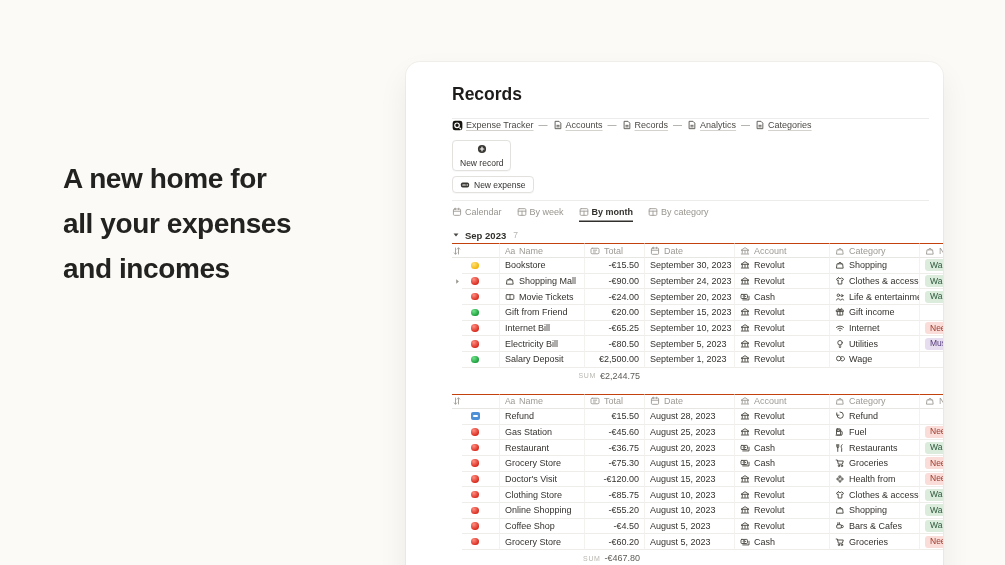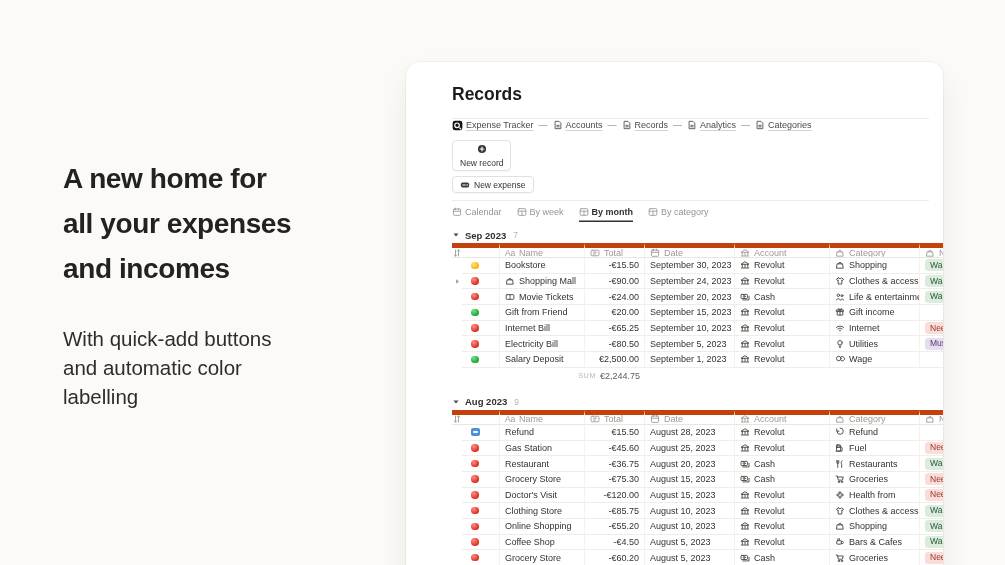--- a/index.html
+++ b/index.html
@@ -37,21 +37,21 @@
   
   .table-wrap{margin-top:5px;}
   .group{margin-top:0;}
   .group + .group{margin-top:11px;}
   .group-header{display:flex;align-items:center;gap:5px;height:16px;font-size:9.5px;font-weight:bold;color:#32302c;cursor:pointer;}
   .group-count{font-weight:normal;color:#b7b5b0;font-size:8.5px;margin-left:2px;}
   .trow{display:flex;width:528px;}
   .cell{height:15.7px;display:flex;align-items:center;gap:4px;font-size:9px;color:#34322e;
         padding:0 5px;box-sizing:border-box;border-bottom:1px solid #eeedea;border-right:1px solid #f3f2ef;
         overflow:hidden;white-space:nowrap;}
-  .thead .cell{height:15px;color:#9d9a94;border-top:5px solid #c2410c;border-bottom:1px solid #e7e6e2;}
+  .thead .cell{height:15px;color:#9d9a94;border-top:1px solid #c2410c;border-bottom:1px solid #e7e6e2;}
   .col-expand{width:10px;padding:0;border:none;justify-content:center;}
   .col-label{width:38px;padding-left:9px;}
   .col-name{width:85px;}
   .col-total{width:60px;}
   .trow:not(.thead) .col-total{justify-content:flex-end;}
   .col-date{width:90px;}
   .col-account{width:95px;}
   .col-category{width:90px;}
   .col-necessity{width:60px;border-right:none;}
   .aa{font-size:8.5px;color:#9d9a94;letter-spacing:-0.2px;}
@@ -87,25 +87,20 @@
 </head>
 <body>
 
 <div class="stage">
 
   <div class="hero">
     <div class="hero-h">
       <div>A new home for</div>
       <div>all your expenses</div>
       <div>and incomes</div>
-    </div>
-    <div class="hero-s">
-      <div>With quick-add buttons</div>
-      <div>and automatic color</div>
-      <div>labelling</div>
     </div>
   </div>
 
   <div class="card">
     <div class="card-pad">
       <div class="app-title">Records</div>
       <div class="divider d1"></div>
       <div class="breadcrumb" id="breadcrumb">
           <span class="crumb">
             <span class="ic logo-ic">
@@ -554,29 +549,20 @@
                 <span>Wage</span>
               </div>
               <div class="cell col-necessity"></div>
             </div>
             <div class="sum-row">
               <span class="sum-label">SUM</span>
               <span class="sum-value">€2,244.75</span>
             </div>
           </div>
           <div class="group">
-            <div class="group-header">
-              <span class="ic caret">
-                <svg viewBox="0 0 12 12" fill="none" stroke="currentColor" stroke-width="1.1" stroke-linecap="round" stroke-linejoin="round">
-                  <path d="M2.3 3.8h7.4L6 8.4z" fill="currentColor" stroke="none"></path>
-                </svg>
-              </span>
-              <span>Aug 2023</span>
-              <span class="group-count">9</span>
-            </div>
             <div class="trow thead">
               <div class="cell col-expand">
                 <span class="ic hdr-ic">
                   <svg viewBox="0 0 12 12" fill="none" stroke="currentColor" stroke-width="1.1" stroke-linecap="round" stroke-linejoin="round">
                     <path d="M4.2 2.4v7.2M2.7 8.3l1.5 1.6 1.5-1.6M7.8 9.6V2.4M6.3 3.7l1.5-1.6 1.5 1.6"></path>
                   </svg>
                 </span>
               </div>
               <div class="cell col-label"></div>
               <div class="cell col-name">

